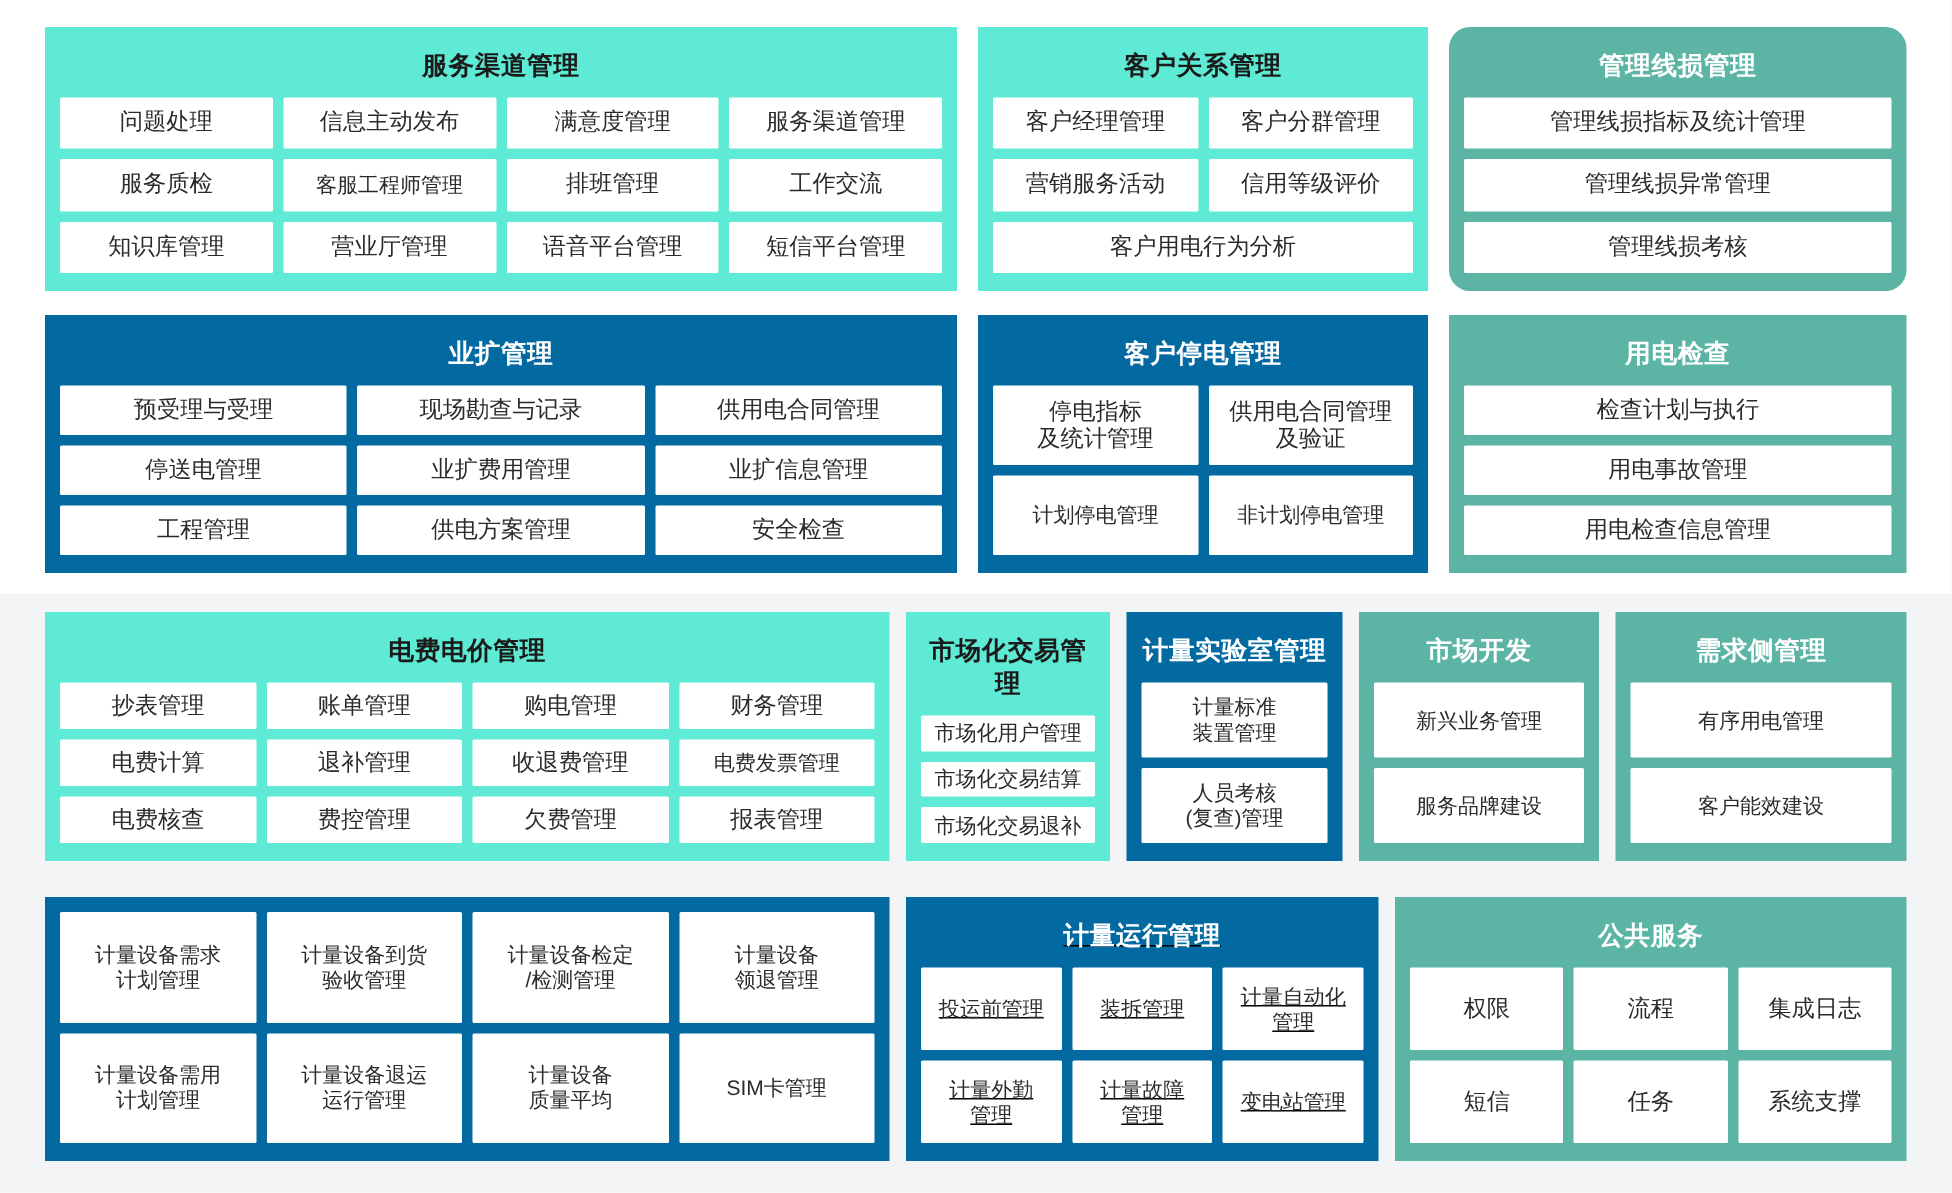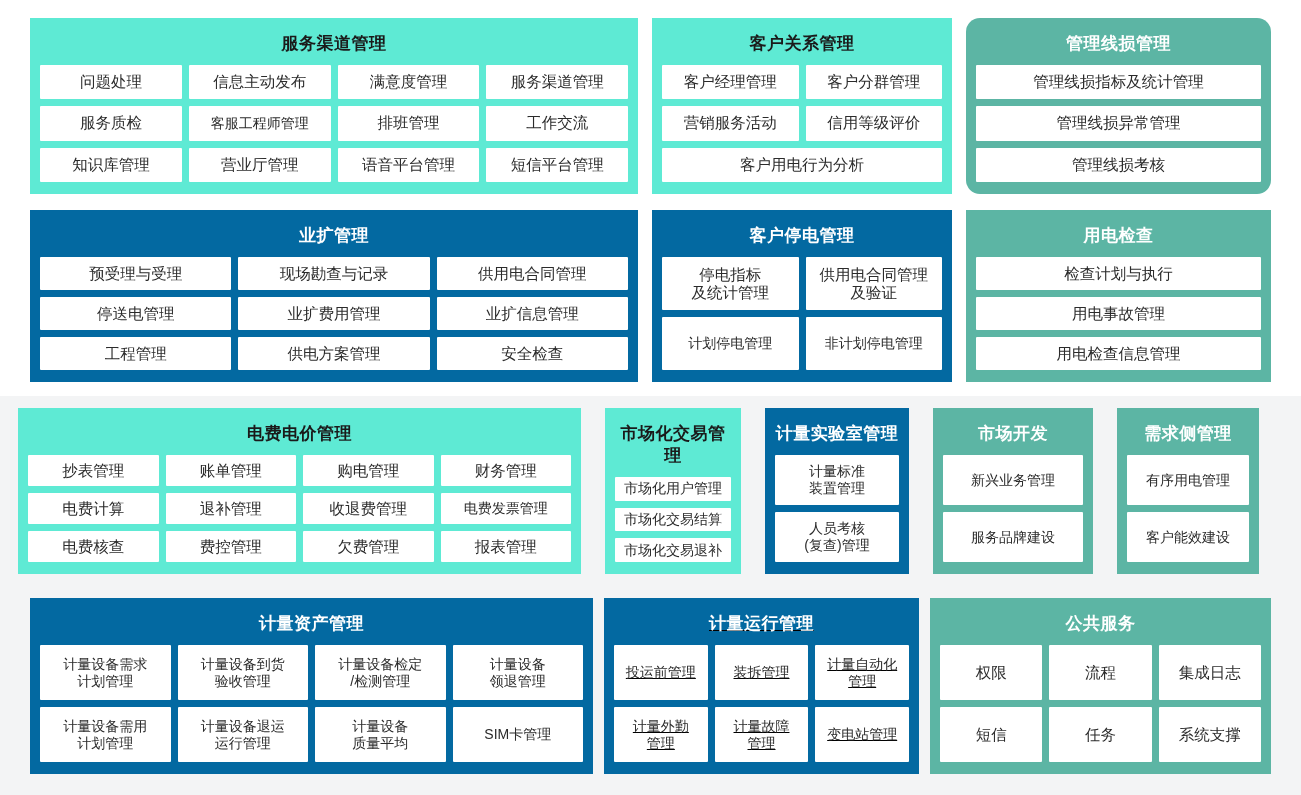--- a/index.html
+++ b/index.html
@@ -60,21 +60,21 @@
   #p-crm{width:300px;}
   #p-lineloss{flex:1;border-radius:14px;}
 
   
   #row2{left:30px;top:210px;width:1241px;height:172px;gap:14px;}
   #p-yekuo{width:608px;}
   #p-outage{width:300px;}
   #p-inspect{flex:1;}
 
   
-  #row3{left:18px;top:408px;width:1241px;height:166px;gap:24px;}
+  #row3{left:30px;top:408px;width:1241px;height:166px;gap:11px;}
   #p-price{width:563px;}
   #p-market{width:136px;}
   #p-lab{width:144px;}
   #p-dev{width:160px;}
   #p-demand{flex:1;}
 
   
   #row4{left:30px;top:598px;width:1241px;height:176px;gap:11px;}
   #p-asset{width:563px;}
   #p-meterops{width:315px;text-decoration:underline;}
@@ -280,21 +280,20 @@
         <div class="grid-row">
           <div class="cell small">客户能效建设</div>
         </div>
       </div>
     </div>
   </div>
 
   <div class="row" id="row4">
 
     <div class="panel blue-dark" id="p-asset">
-      <div class="panel-title">计量资产管理</div>
       <div class="grid">
         <div class="grid-row">
           <div class="cell small">计量设备需求
 计划管理</div>
           <div class="cell small">计量设备到货
 验收管理</div>
           <div class="cell small">计量设备检定
 /检测管理</div>
           <div class="cell small">计量设备
 领退管理</div>

